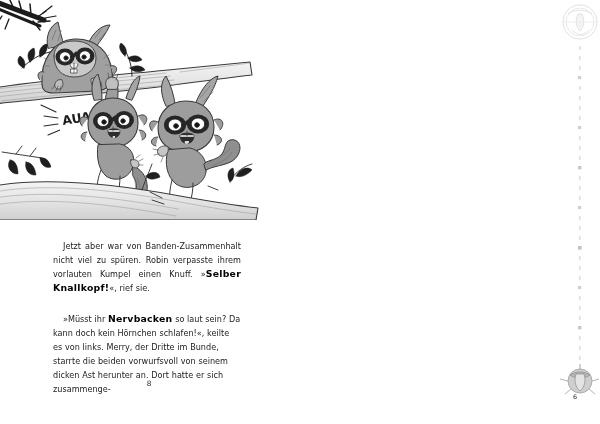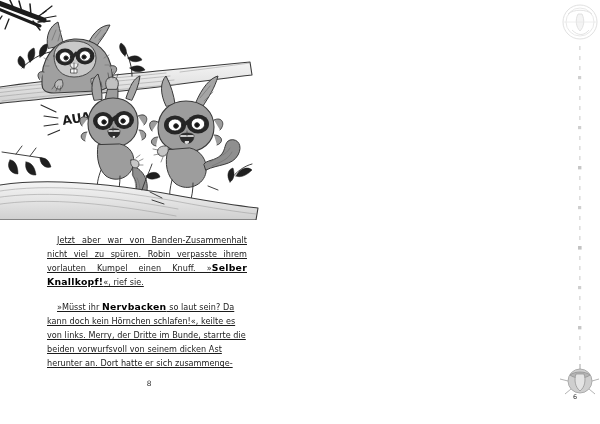--- a/index.html
+++ b/index.html
@@ -53,24 +53,23 @@
     hyphens: none;
     letter-spacing: 0.02px;
     word-spacing: 0.1px;
   }
   #left-text {
     left: 36px;
     top: 222px;
     width: 222px;
   }
   .para {
-    margin: 11px;
+    margin: 17px;
     text-indent: 10px;
     text-align: justify;
-    text-decoration: underline;
   }
   .para.last { text-align: left; }
   .shout {
     font-weight: bold;
     font-size: 9.3px;
     letter-spacing: 0.25px;
     color: #000;
   }
 
   

